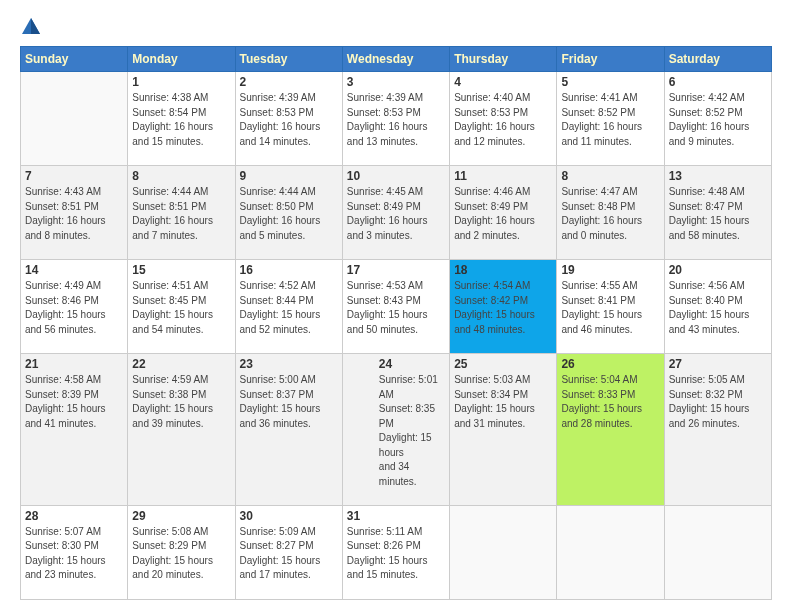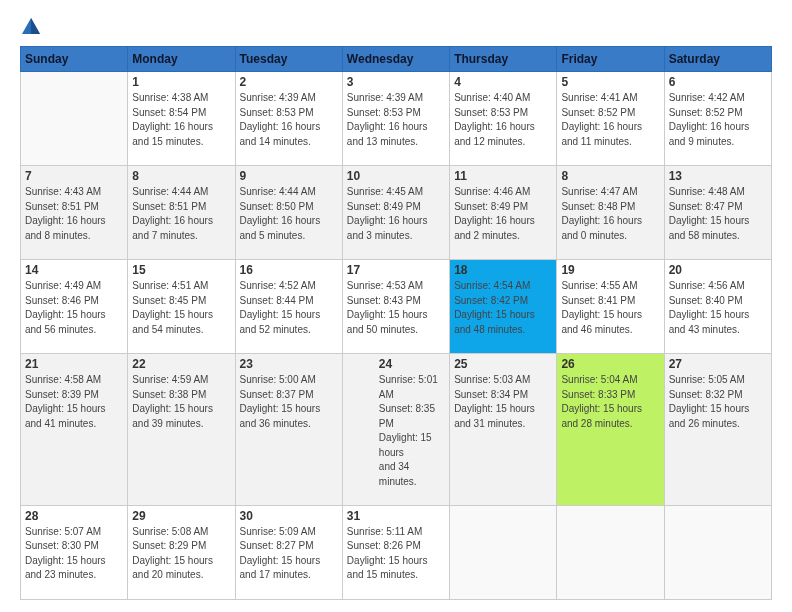--- a/index.html
+++ b/index.html
@@ -64,21 +64,21 @@
     .calendar {
       flex: 1;
       border: 1px solid #ccc;
       border-collapse: collapse;
       width: 100%;
       table-layout: fixed;
       font-size: 10.5px;
     }
     .calendar th {
       background-color: #3a7bc8;
-      color: #0f172a;
+      color: #fef9c3;
       padding: 5px 4px;
       text-align: left;
       font-size: 12px;
       font-weight: bold;
       border: 1px solid #2a6db5;
     }
     .calendar td {
       border: 1px solid #ccc;
       vertical-align: top;
       padding: 3px 4px;

